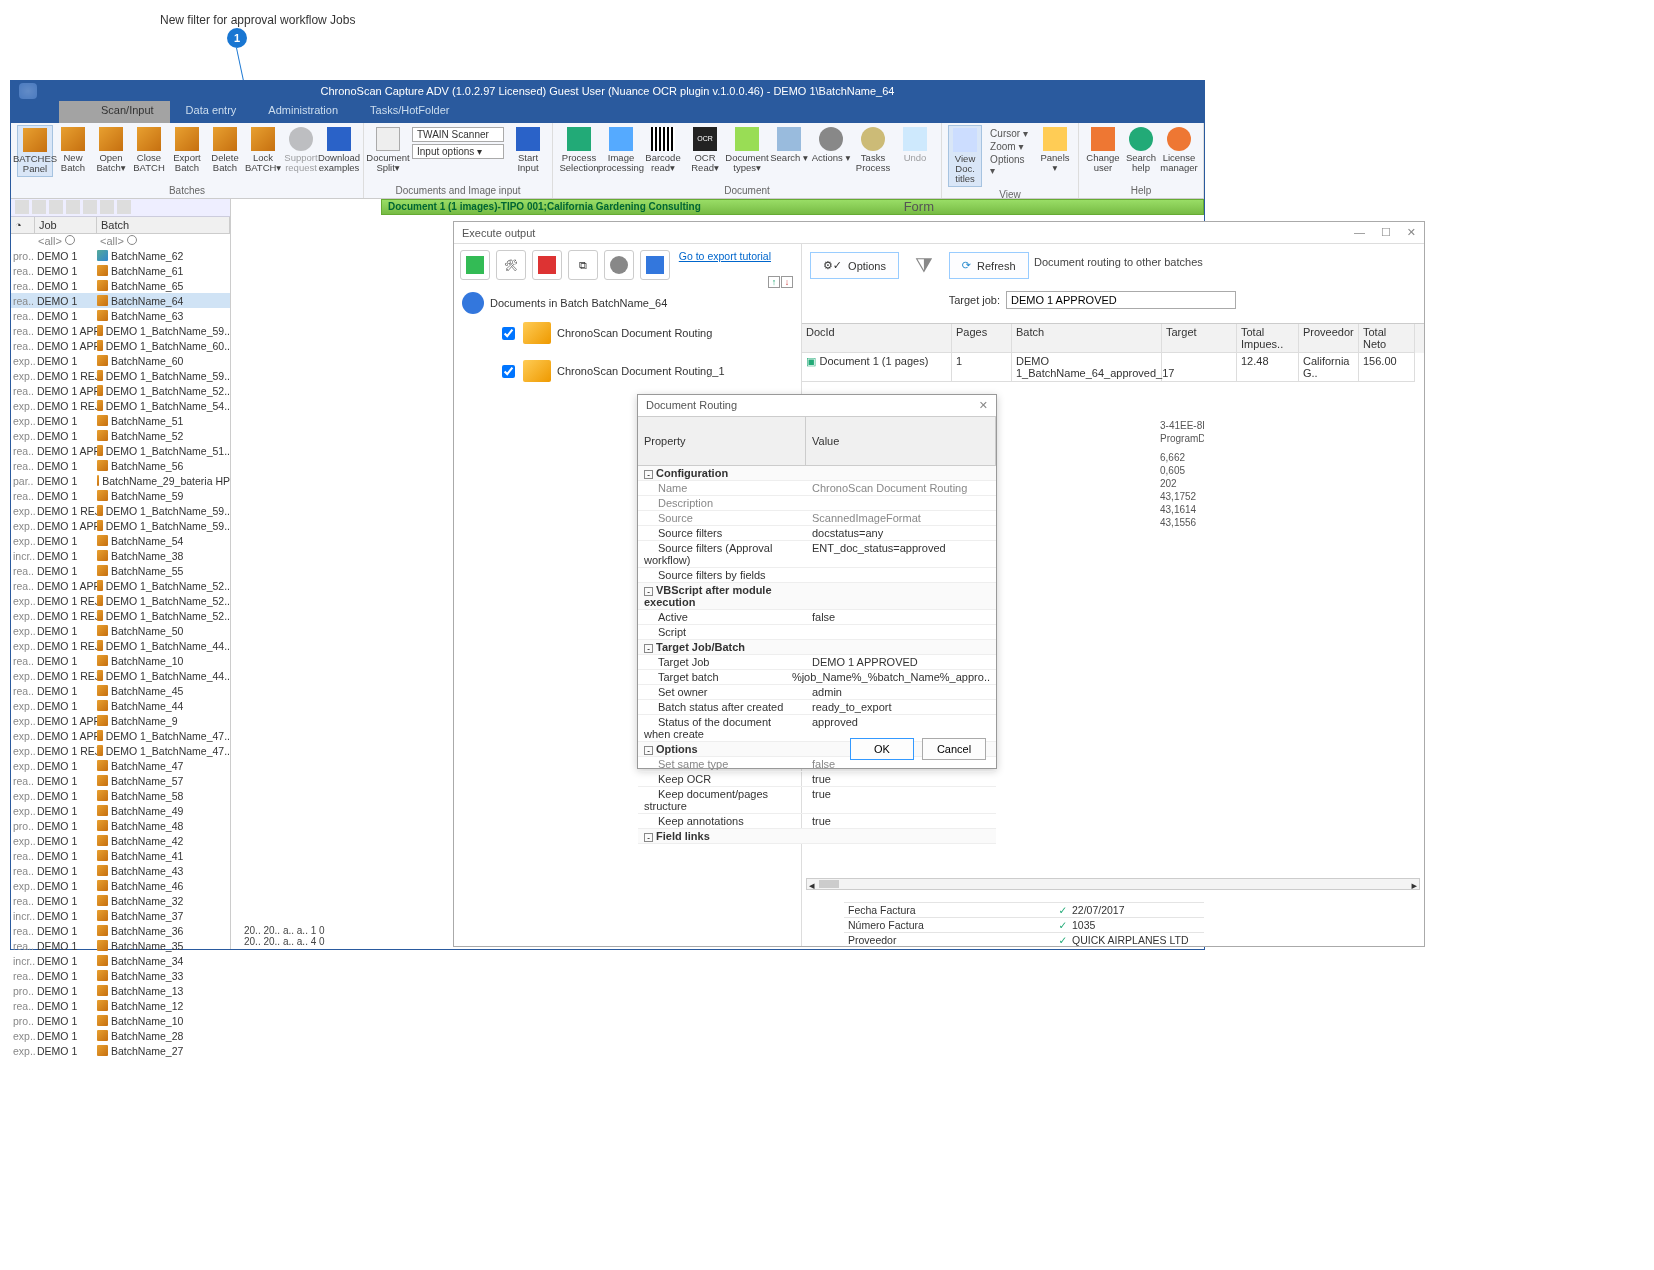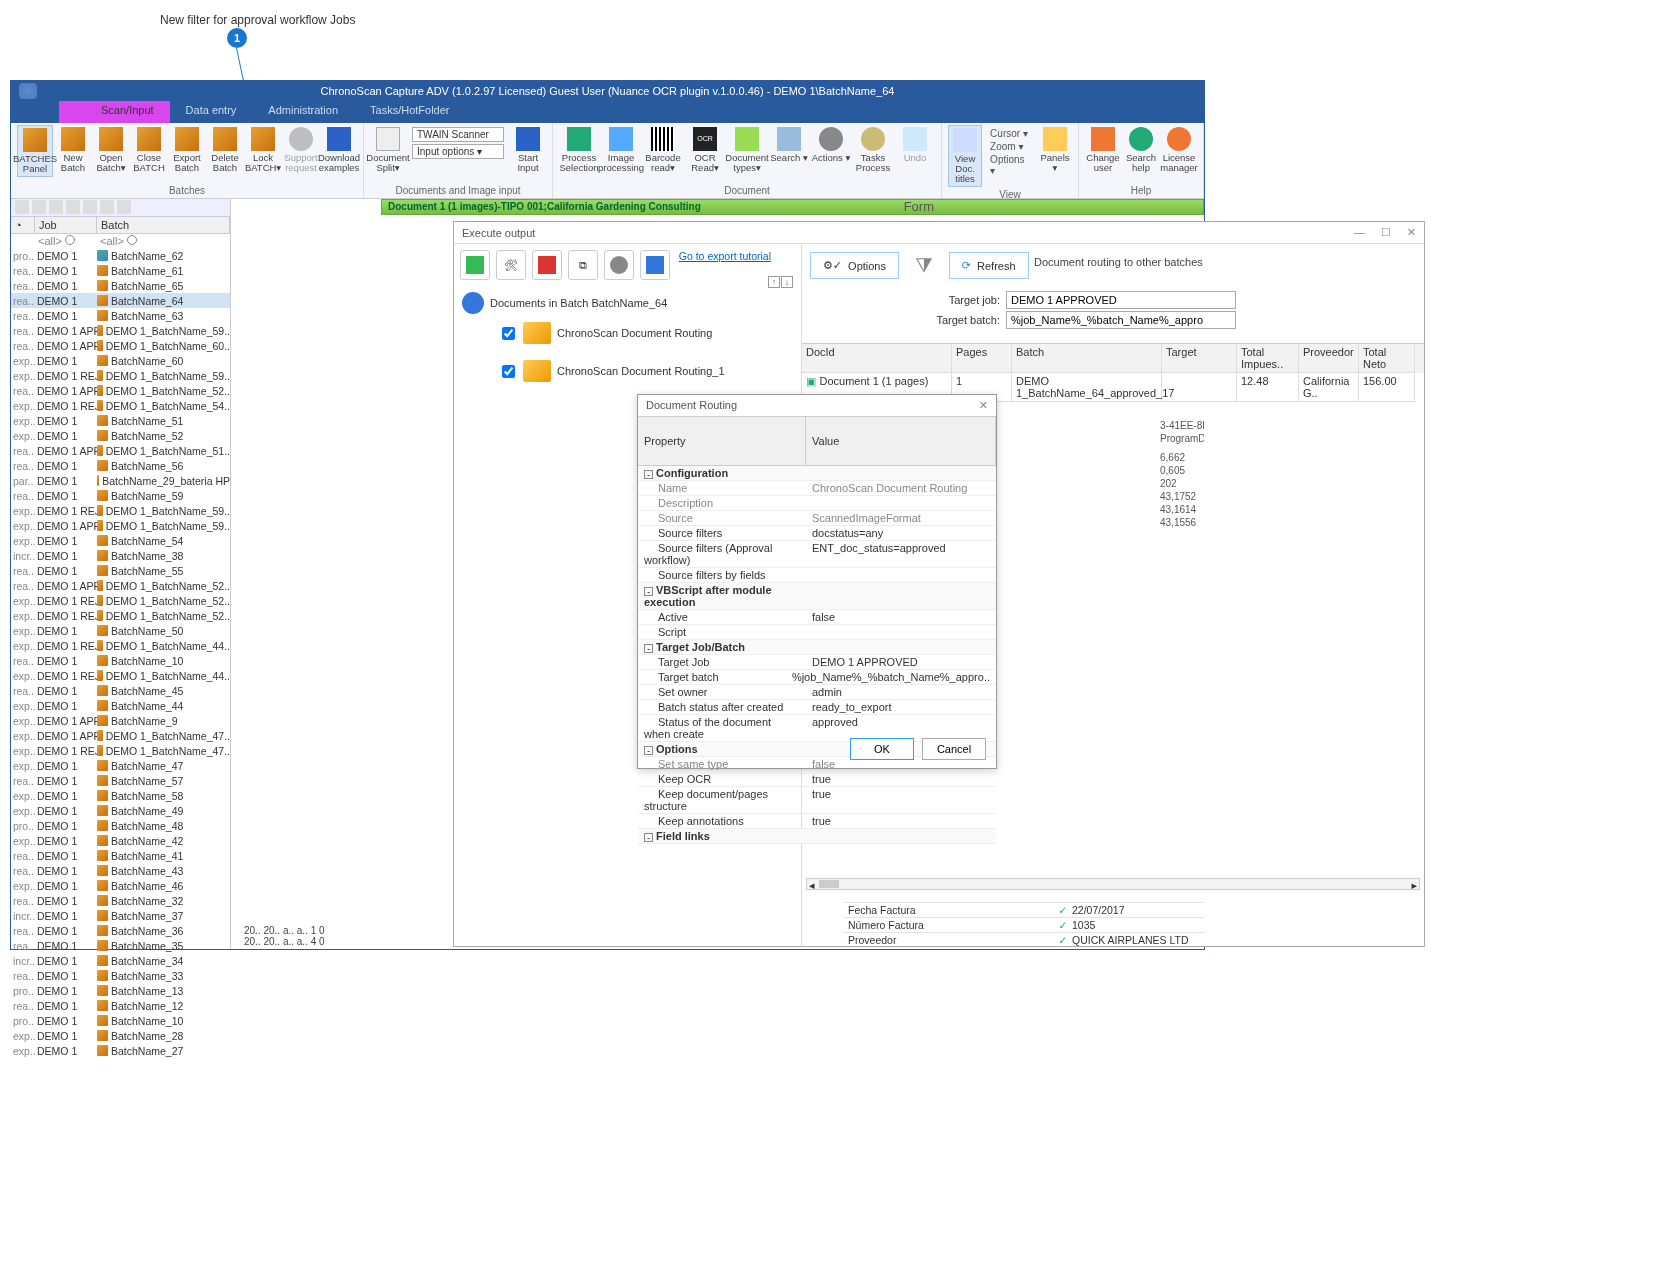--- a/index.html
+++ b/index.html
@@ -7,21 +7,21 @@
 .annotation { position: absolute; left: 160px; top: 13px; font-size: 12px; color: #333; }
 .annot-badge { position: absolute; left: 227px; top: 28px; width: 20px; height: 20px; background: #1976d2; color: #fff; border-radius: 50%; text-align: center; line-height: 20px; font-size: 11px; font-weight: bold; }
 .annot-line { position: absolute; left: 236px; top: 48px; width: 1px; height: 120px; border-left: 1px solid #1976d2; transform: rotate(-12deg); transform-origin: top; }
 .annot-line2 { position: absolute; left: 262px; top: 160px; width: 1px; height: 330px; border-left: 1px solid #1976d2; transform: rotate(-18deg); transform-origin: top; }
 
 .app-window { position: absolute; left: 10px; top: 80px; width: 1195px; height: 870px; border: 1px solid #2a5a9e; background: #fff; }
 .titlebar { height: 20px; background: #2a5a9e; color: #fff; text-align: center; font-size: 11px; line-height: 20px; }
 .sys-btn { position: absolute; left: 8px; top: 2px; width: 18px; height: 16px; background: #4a7abf radial-gradient(#fff2,#0000); border-radius: 4px; }
 .tabs-row { height: 22px; background: #2a5a9e; display: flex; padding-left: 48px; }
 .tab { padding: 3px 16px; color: #cde; font-size: 11px; }
-.tab.active { background: #d946ef; color: #333; padding-left: 42px; }
+.tab.active { background: #a3a3a3; color: #333; padding-left: 42px; }
 .ribbon { height: 76px; background: #f4f6fb; border-bottom: 1px solid #ccc; display: flex; }
 .rgroup { border-right: 1px solid #ddd; padding: 2px 6px 0 6px; display: flex; flex-direction: column; }
 .rgroup-label { text-align: center; font-size: 10px; color: #666; margin-top: auto; padding: 2px 0; }
 .rbtns { display: flex; gap: 2px; }
 .rbtn { width: 36px; display: flex; flex-direction: column; align-items: center; gap: 2px; font-size: 9.5px; line-height: 10px; text-align: center; color: #444; padding: 2px 0; }
 .rbtn.sel { background: #d9e6f7; border: 1px solid #a6c3e0; }
 .rbtn .ico { width: 24px; height: 24px; display: inline-block; }
 .rgroup.small .rbtn { width: 40px; text-align: center; }
 .rgroup.midcol { padding: 2px 6px; font-size: 10px; color: #555; }
 .rgroup.midcol .row { display: flex; align-items: center; gap: 4px; margin: 1px 0; }
@@ -652,24 +652,20 @@
                     <span style="color:#28c">⟳</span>
                     <span>Refresh</span>
                   </div>
               </div>
               <div class="er-heading">Document routing to other batches</div>
               <div class="er-fields">
                 <div class="fr">
                     <label>Target job:</label>
                     <input value="DEMO 1 APPROVED" style="">
                   </div>
-                <div class="fr">
-                    <label>Target batch:</label>
-                    <input value="%job_Name%_%batch_Name%_appro" style="">
-                  </div>
               </div>
             </div>
             <div class="er-grid">
               <div class="er-grid-head">
                 <div class="gc1">DocId</div>
                 <div class="gc2">Pages</div>
                 <div class="gc3">Batch</div>
                 <div class="gc4">Target</div>
                 <div class="gc5">Total Impues..</div>
                 <div class="gc6">Proveedor</div>

